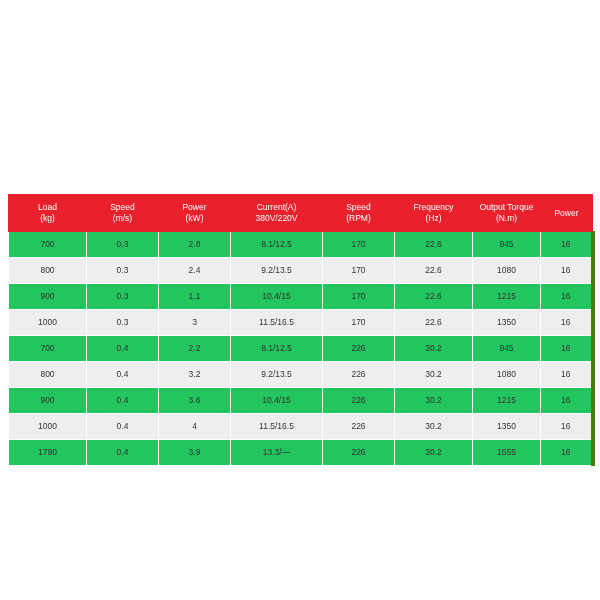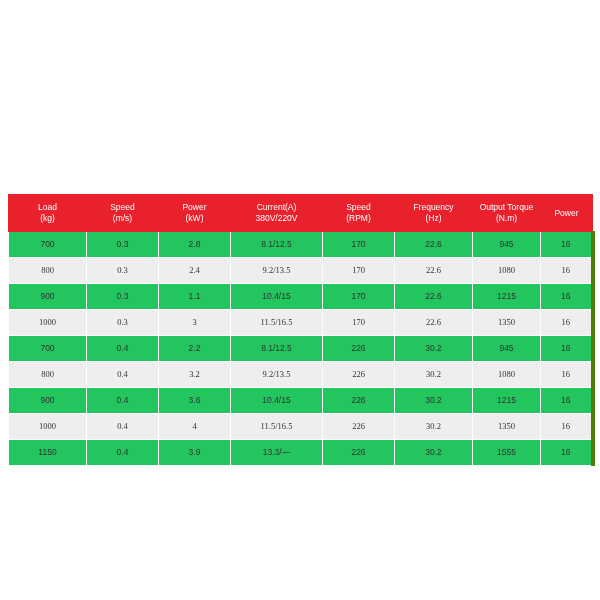--- a/index.html
+++ b/index.html
@@ -49,21 +49,20 @@
     border: 1px solid #e8212c;
     font-weight: normal;
   }
   .hdr-line1 { display: block; }
   .hdr-line2 { display: block; }
   tbody tr.row-odd td {
     background: #22c55e;
   }
   tbody tr.row-even td {
     background: #eeeeee;
-    font-family: Liberation Serif, serif;
   }
   tbody td {
     border-left: 1px solid #dcdcdc;
     border-right: 1px solid #dcdcdc;
     border-top: 1px solid #ffffff;
     border-bottom: 1px solid #ffffff;
   }
   tbody td.first-col {
     border-left: 1px solid #ffffff;
   }
@@ -207,21 +206,21 @@
           <td class="first-col">1000</td>
           <td>0.4</td>
           <td>4</td>
           <td>11.5/16.5</td>
           <td>226</td>
           <td>30.2</td>
           <td>1350</td>
           <td class="last-col">16</td>
         </tr>
         <tr class="row-odd">
-          <td class="first-col">1150</td>
+          <td class="first-col">1790</td>
           <td>0.4</td>
           <td>3.9</td>
           <td>13.3/—</td>
           <td>226</td>
           <td>30.2</td>
           <td>1555</td>
           <td class="last-col">16</td>
         </tr>
       </tbody>
     </table>

